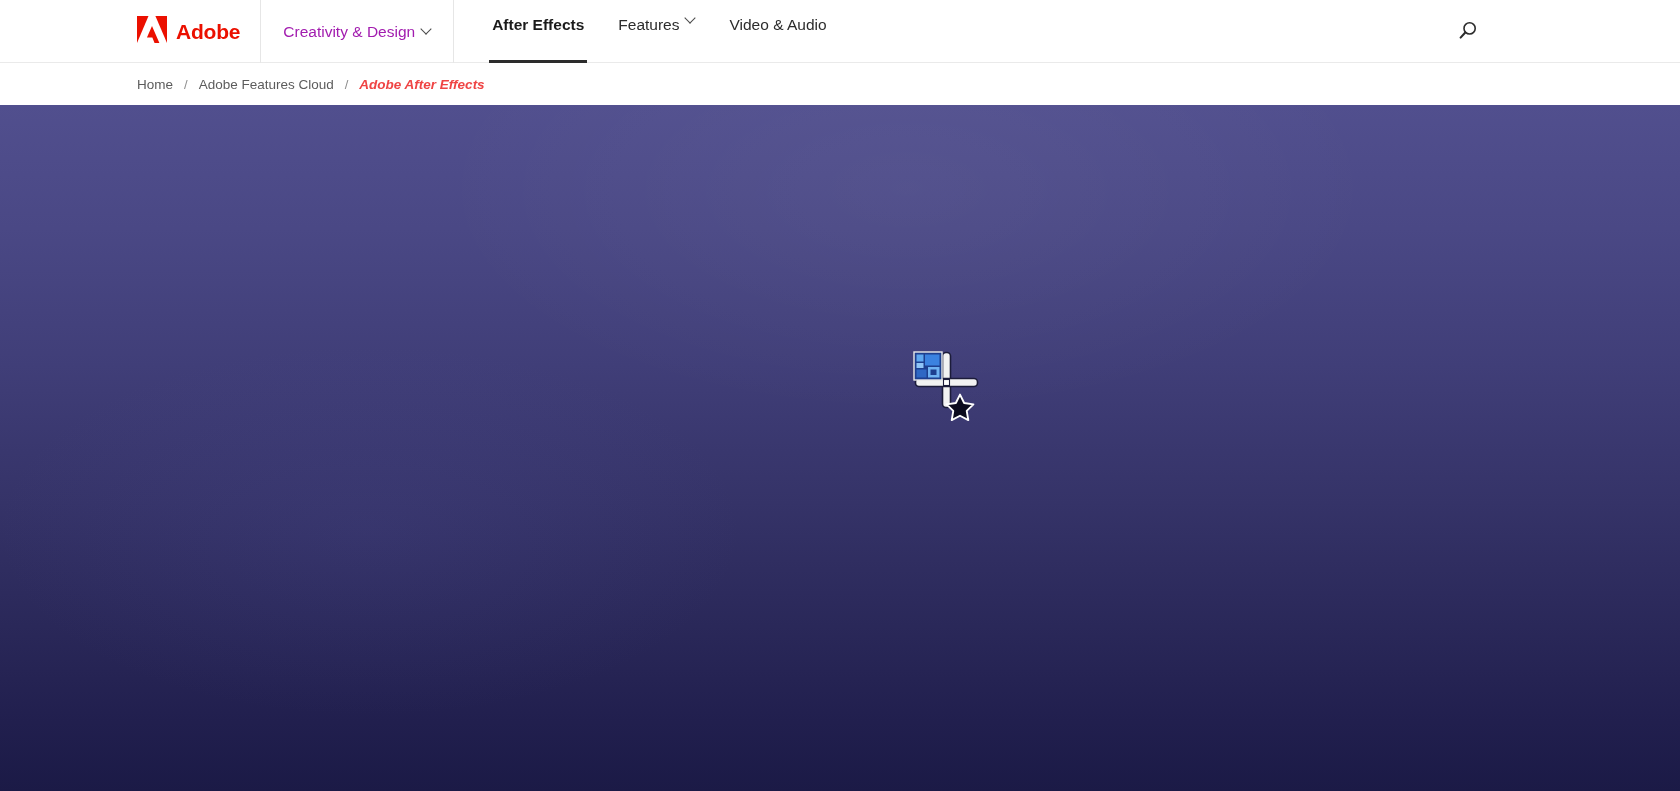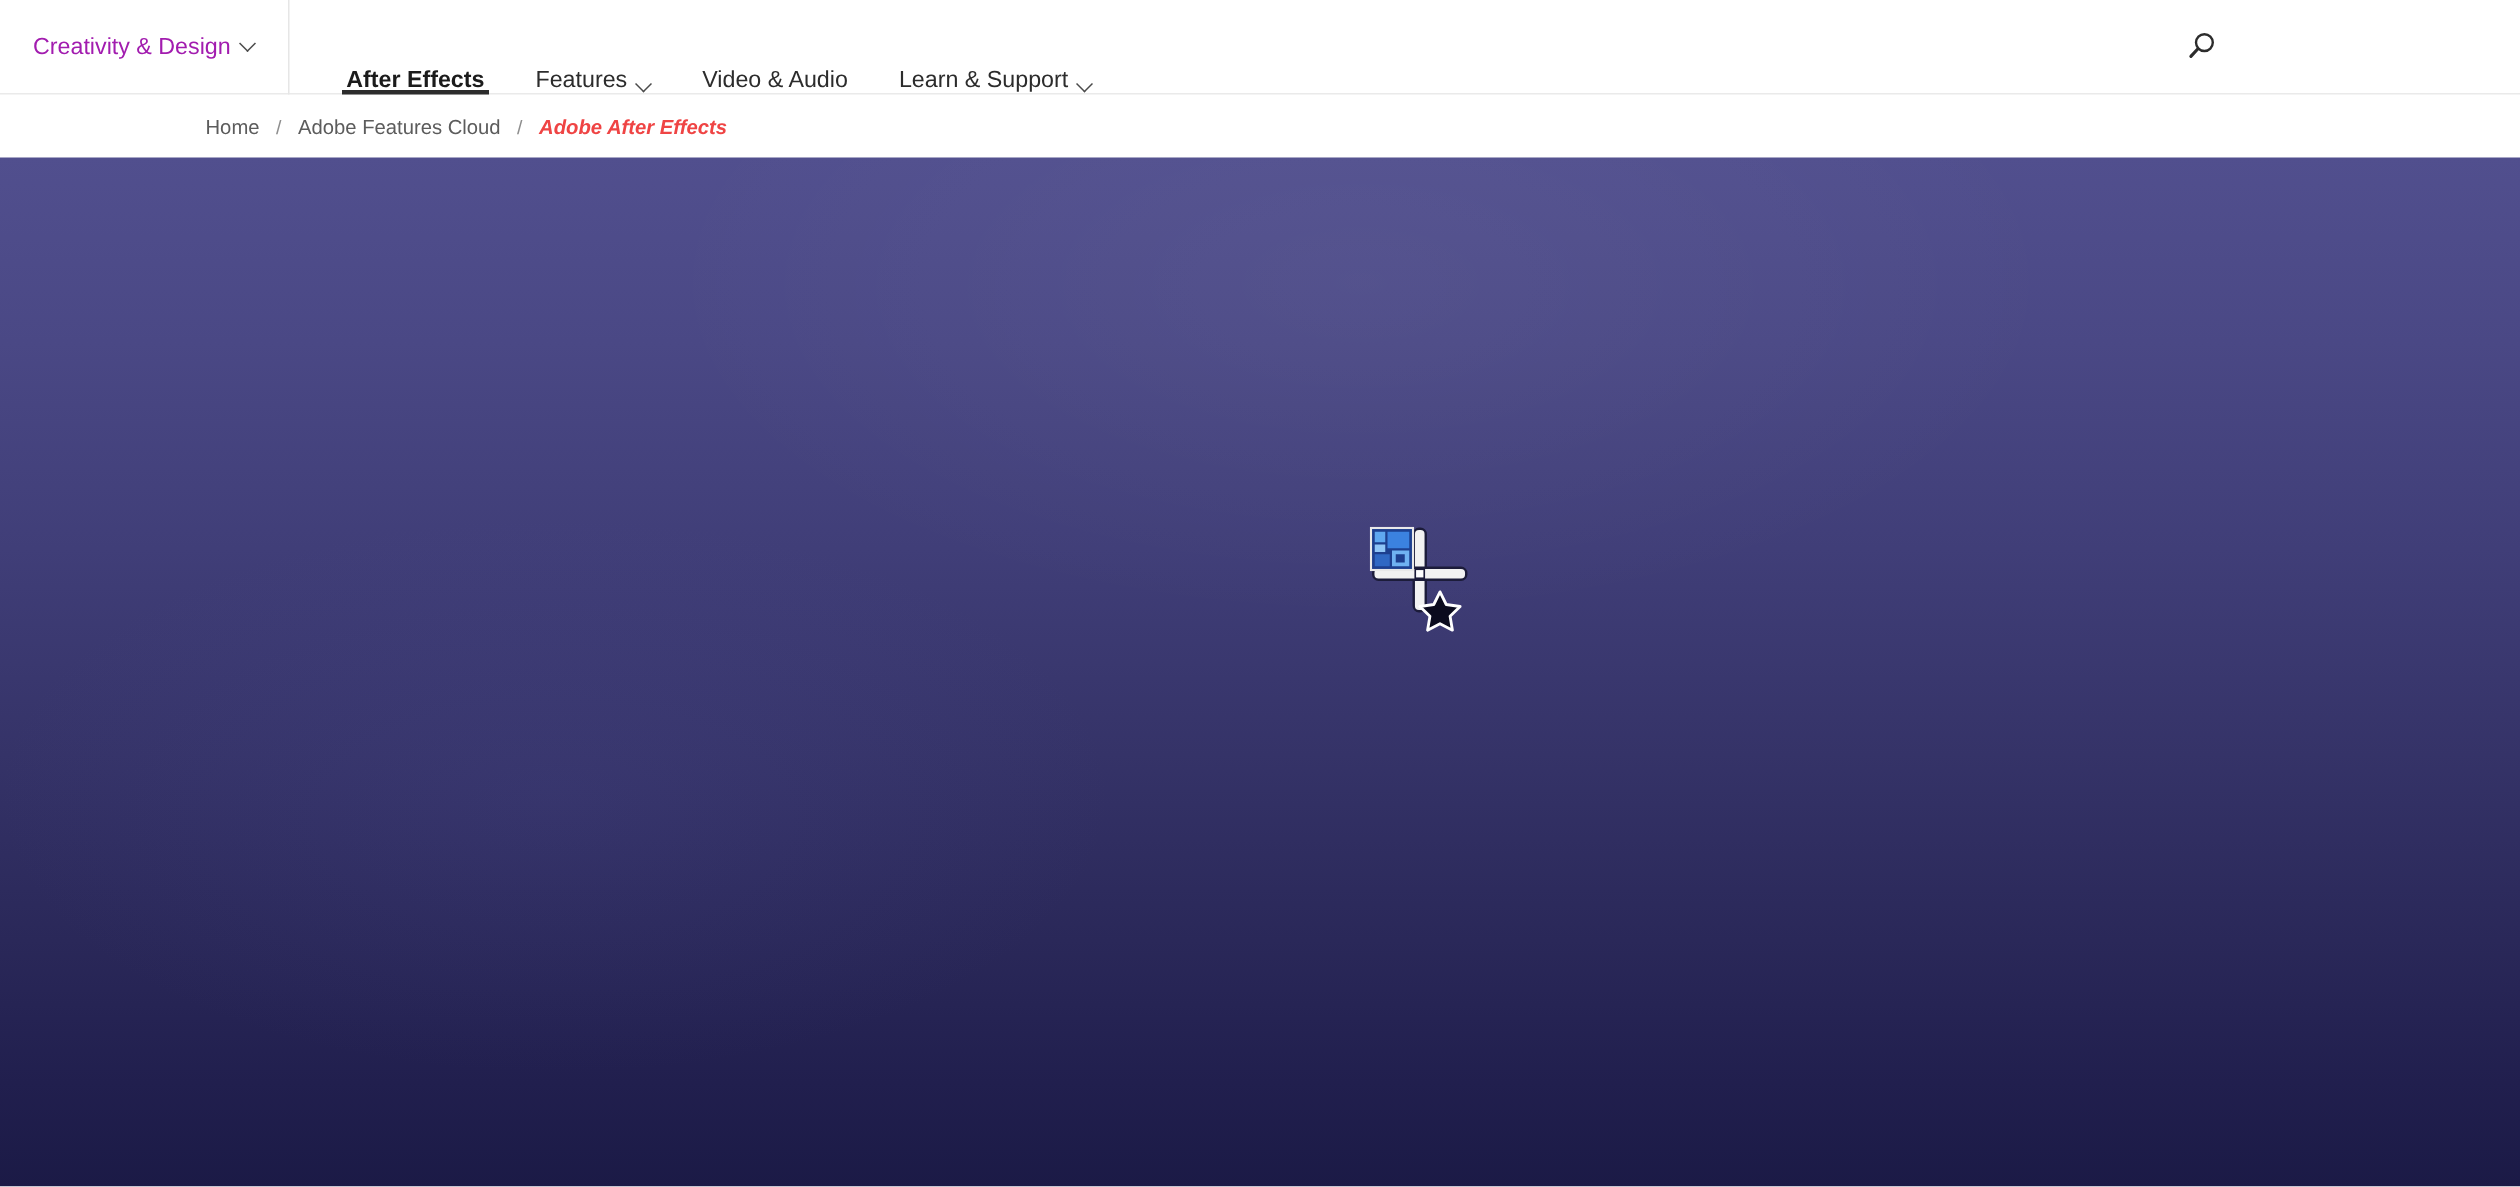--- a/index.html
+++ b/index.html
@@ -81,23 +81,23 @@
   .nav-links {
     display: flex;
     align-items: stretch;
     height: 63px;
     padding-left: 21px;
   }
 
   .nav-item {
     position: relative;
     display: flex;
-    align-items: flex-end;
+    align-items: flex-start;
     gap: 7px;
-    padding: 0 17px;
+    padding: 16px 17px;
     font-size: 15.5px;
     color: #2c2c2c;
     cursor: pointer;
     white-space: nowrap;
     height: 63px;
   }
 
   .nav-item.active {
     font-weight: 700;
     color: #1b1b1b;
@@ -230,43 +230,51 @@
     height: 29px;
   }
 </style>
 </head>
 <body>
 
 <div class="page">
 
   <nav class="global-nav">
 
+    <div class="nav-logo-zone">
+      <a class="adobe-logo-link">
+        <span class="adobe-mark">
+          <svg width="30" height="27" viewBox="0 0 30 27" aria-hidden="true">
+            <path d="M18.4 0H30v27L18.4 0z" fill="#EB1000"></path>
+            <path d="M11.5 0H0v27L11.5 0z" fill="#EB1000"></path>
+            <path d="M15 9.95L22.4 27h-4.85l-2.2-5.6h-5.4L15 9.95z" fill="#EB1000"></path>
+          </svg>
+        </span>
+        <span class="adobe-wordmark">Adobe</span>
+      </a>
+    </div>
 
     <div class="nav-section-zone">
       <div class="nav-section-link">
         <span>Creativity &amp; Design</span>
         <span class="chev"></span>
       </div>
     </div>
 
     <div class="nav-links">
       <div class="nav-item active">
         <span>After Effects</span>
       </div>
       <div class="nav-item">
         <span>Features</span>
         <span class="chev"></span>
       </div>
       <div class="nav-item">
         <span>Video &amp; Audio</span>
       </div>
-      <div class="nav-item">
-        <span>Learn &amp; Support</span>
-        <span class="chev"></span>
-      </div>
     </div>
 
     <div class="nav-spacer"></div>
 
     <div class="nav-right">
       <button class="search-btn" aria-label="Search">
         <span>
           <svg width="21" height="21" viewBox="0 0 21 21" aria-hidden="true">
             <circle cx="11.6" cy="8.4" r="5.6" fill="none" stroke="#2c2c2c" stroke-width="1.6"></circle>
             <line x1="7.3" y1="12.5" x2="2.6" y2="17.6" stroke="#2c2c2c" stroke-width="2.1" stroke-linecap="round"></line>

